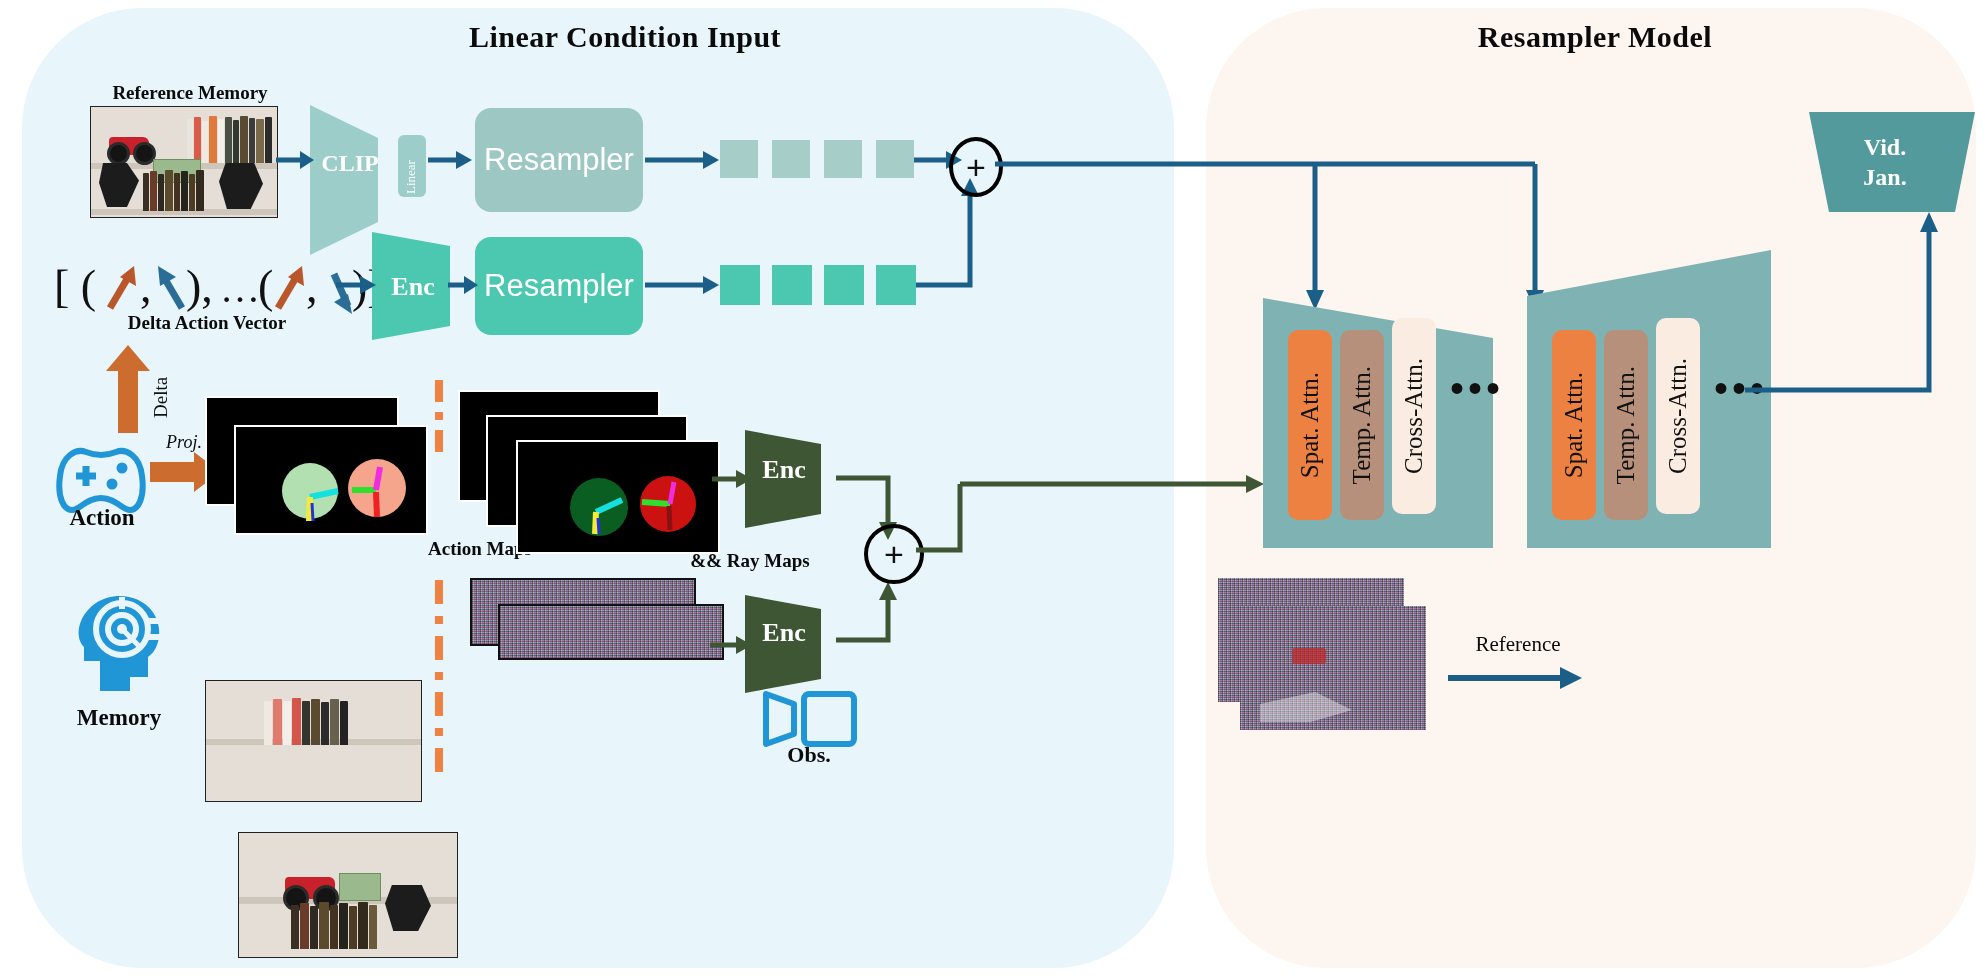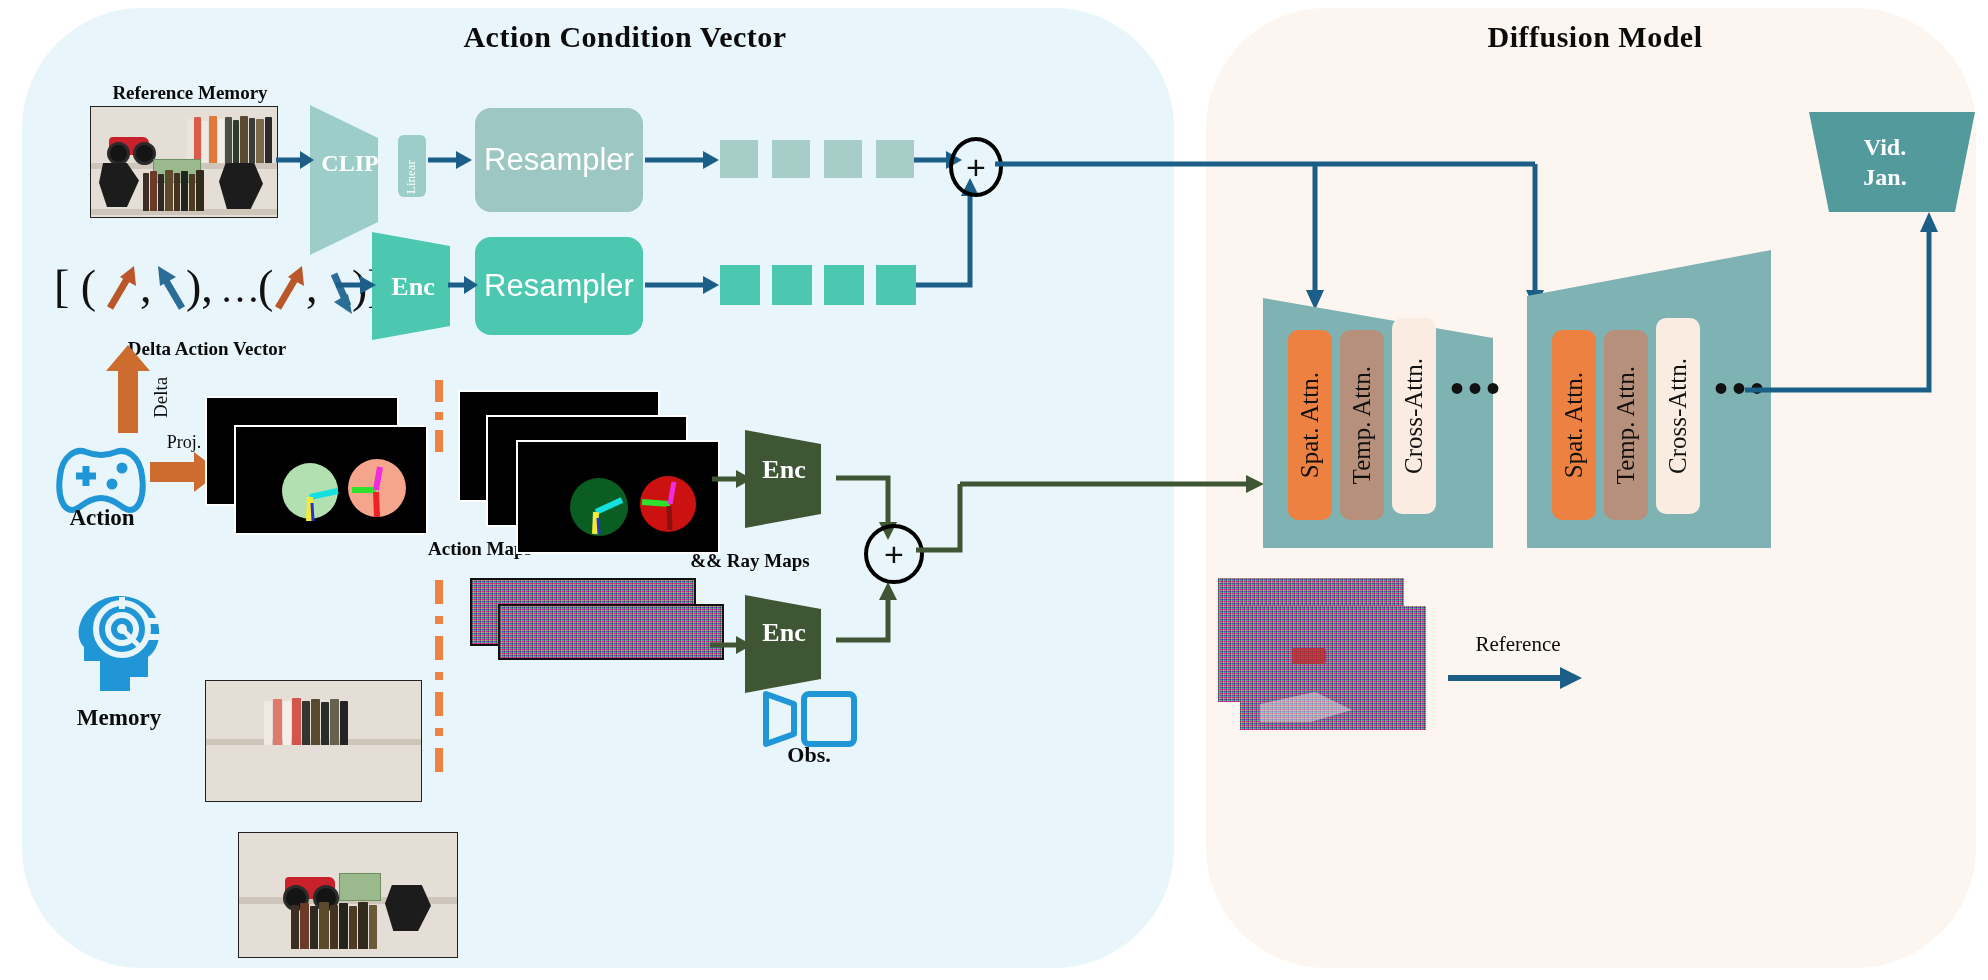--- a/index.html
+++ b/index.html
@@ -60,22 +60,22 @@
 
   svg{position:absolute;overflow:visible;}
   .vtext{writing-mode:vertical-rl;text-orientation:mixed;transform:rotate(180deg);}
 </style>
 </head>
 <body>
 
 <div class="abs" id="panel-left"></div>
 <div class="abs" id="panel-right"></div>
 
-<div class="abs panel-title" style="left:340px;top:20px;width:570px;">Action Condition Vector</div>
-<div class="abs panel-title" style="left:1370px;top:20px;width:450px;">Diffusion Model</div>
+<div class="abs panel-title" style="left:340px;top:20px;width:570px;">Linear Condition Input</div>
+<div class="abs panel-title" style="left:1370px;top:20px;width:450px;">Resampler Model</div>
 
 <div class="abs lbl" style="left:100px;top:82px;width:180px;">Reference Memory</div>
 
 <div class="abs photo shelf-bg" id="ref-img" style="left:90px;top:106px;width:186px;height:110px;">
   <div class="shelfline" style="top:56px;height:6px;"></div>
   <div class="shelfline" style="top:102px;height:6px;"></div>
 
   <div class="book" style="left:96px;bottom:54px;width:6px;height:44px;background:#e8e4de;"></div>
   <div class="book" style="left:103px;bottom:54px;width:7px;height:46px;background:#d95b4a;"></div>
   <div class="book" style="left:111px;bottom:54px;width:6px;height:42px;background:#efe9e2;"></div>
@@ -156,21 +156,21 @@
     <text x="168" y="56" font-size="40" font-family="Liberation Serif, serif" fill="#111">…</text>
     <text x="206" y="56" font-size="46" font-family="Liberation Serif, serif" fill="#111">(</text>
     <line x1="226" y1="62" x2="246" y2="28" stroke="#b9572a" stroke-width="7"></line>
     <polygon points="250,20 252,40 236,31" fill="#b9572a"></polygon>
     <text x="254" y="56" font-size="46" font-family="Liberation Serif, serif" fill="#111">,</text>
     <line x1="282" y1="28" x2="296" y2="60" stroke="#2a6d96" stroke-width="7"></line>
     <polygon points="300,68 282,56 296,48" fill="#2a6d96"></polygon>
     <text x="300" y="56" font-size="46" font-family="Liberation Serif, serif" fill="#111">)]</text>
   </svg>
 </div>
-<div class="abs lbl" style="left:92px;top:312px;width:230px;margin-top:26px;">Delta Action Vector</div>
+<div class="abs lbl" style="left:92px;top:312px;width:230px;">Delta Action Vector</div>
 
 <svg class="abs" style="left:108px;top:345px;width:46px;height:88px;">
   <polygon points="20,0 42,26 30,26 30,88 10,88 10,26 -2,26" fill="#cc6c2e"></polygon>
 </svg>
 <div class="abs vtext" style="left:150px;top:348px;height:70px;font-size:19px;color:#111;">Delta</div>
 
 <svg class="abs" style="left:372px;top:232px;width:100px;height:108px;">
   <polygon points="0,0 78,14 78,94 0,108" fill="#4cc7b0"></polygon>
 </svg>
 <div class="abs" style="left:378px;top:272px;width:70px;color:#fff;font-size:26px;font-weight:bold;text-align:center;">Enc</div>
@@ -207,21 +207,21 @@
   <path d="M14,36 C16,16 30,8 40,12 C50,16 60,16 70,12 C80,8 94,16 96,36
            C99,58 92,70 84,70 C76,70 70,58 55,58 C40,58 34,70 26,70
            C18,70 11,58 14,36 Z" fill="none" stroke="#2196d6" stroke-width="6"></path>
   <line x1="30" y1="36" x2="50" y2="36" stroke="#2196d6" stroke-width="7"></line>
   <line x1="40" y1="26" x2="40" y2="46" stroke="#2196d6" stroke-width="7"></line>
   <circle cx="76" cy="28" r="5.5" fill="#2196d6"></circle>
   <circle cx="66" cy="44" r="5.5" fill="#2196d6"></circle>
 </svg>
 <div class="abs lbl" style="left:46px;top:505px;width:112px;font-size:23px;">Action</div>
 
-<div class="abs lbl-sm" style="left:150px;top:432px;width:68px;font-weight:normal;">Proj.</div>
+<div class="abs lbl-sm" style="left:150px;top:432px;width:68px;font-weight:normal;font-style:italic;">Proj.</div>
 <svg class="abs" style="left:150px;top:452px;width:76px;height:40px;">
   <polygon points="0,10 44,10 44,0 70,20 44,40 44,30 0,30" fill="#cc6c2e"></polygon>
 </svg>
 
 <div class="abs" style="left:205px;top:396px;width:190px;height:106px;background:#000;border:2px solid #fff;"></div>
 <div class="abs" style="left:234px;top:425px;width:190px;height:106px;background:#000;border:2px solid #fff;">
   <div class="abs" style="left:46px;top:36px;width:56px;height:56px;border-radius:50%;background:#b3e0b0;"></div>
   <svg style="left:46px;top:36px;width:60px;height:60px;">
     <line x1="28" y1="34" x2="56" y2="28" stroke="#14e0e0" stroke-width="6"></line>
     <line x1="28" y1="34" x2="27" y2="58" stroke="#f5e93a" stroke-width="6"></line>

